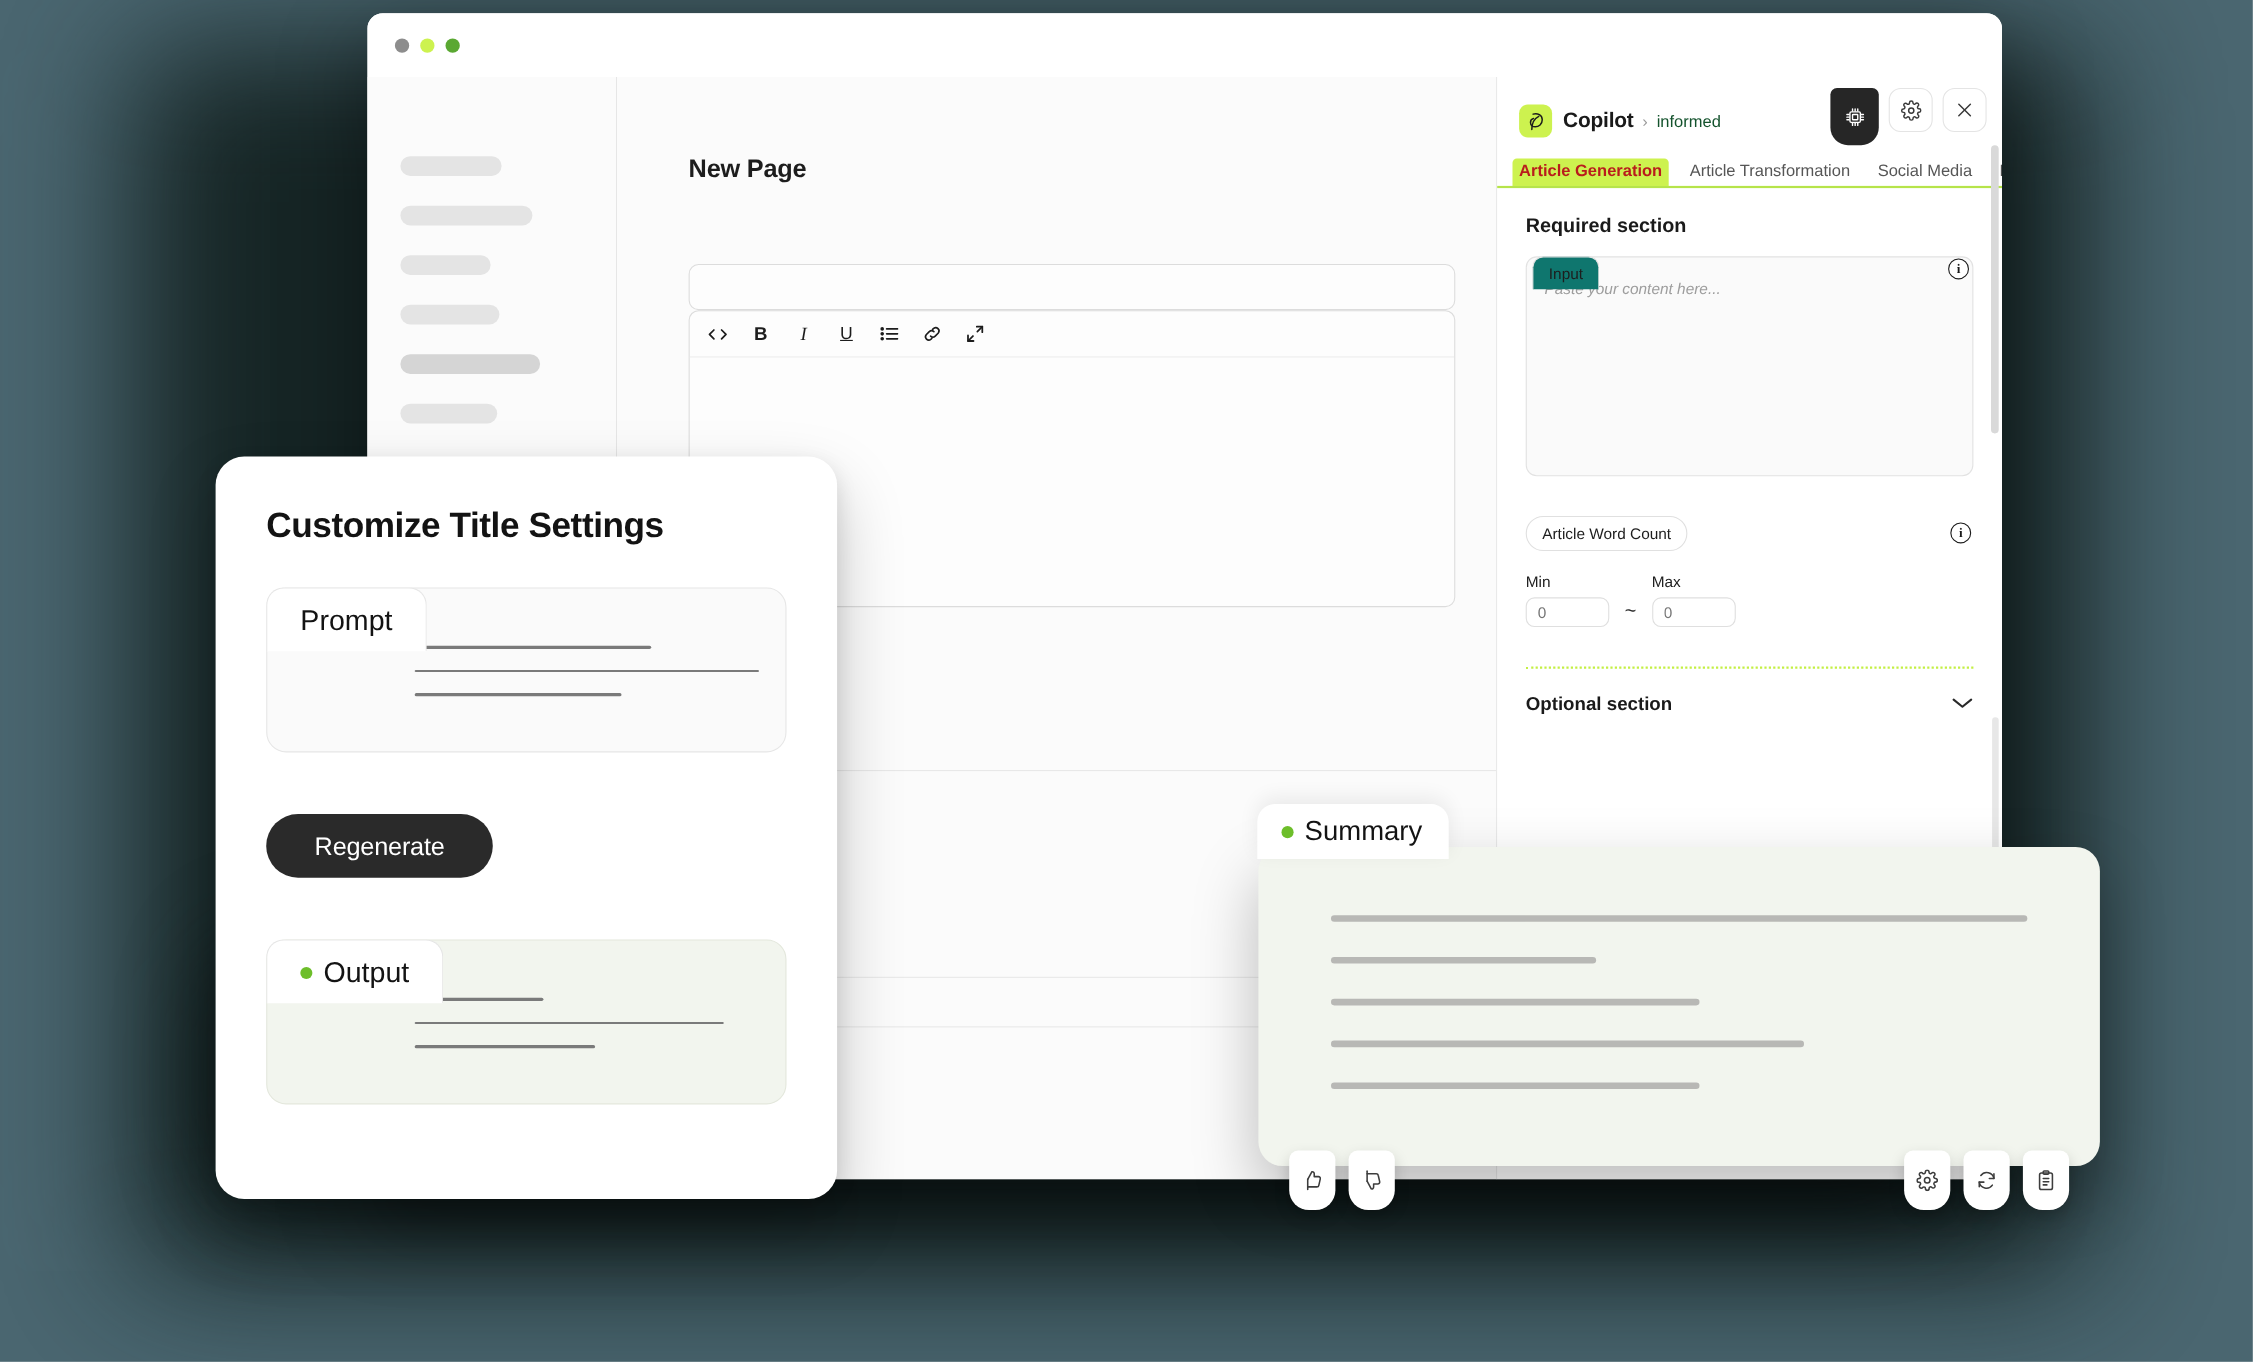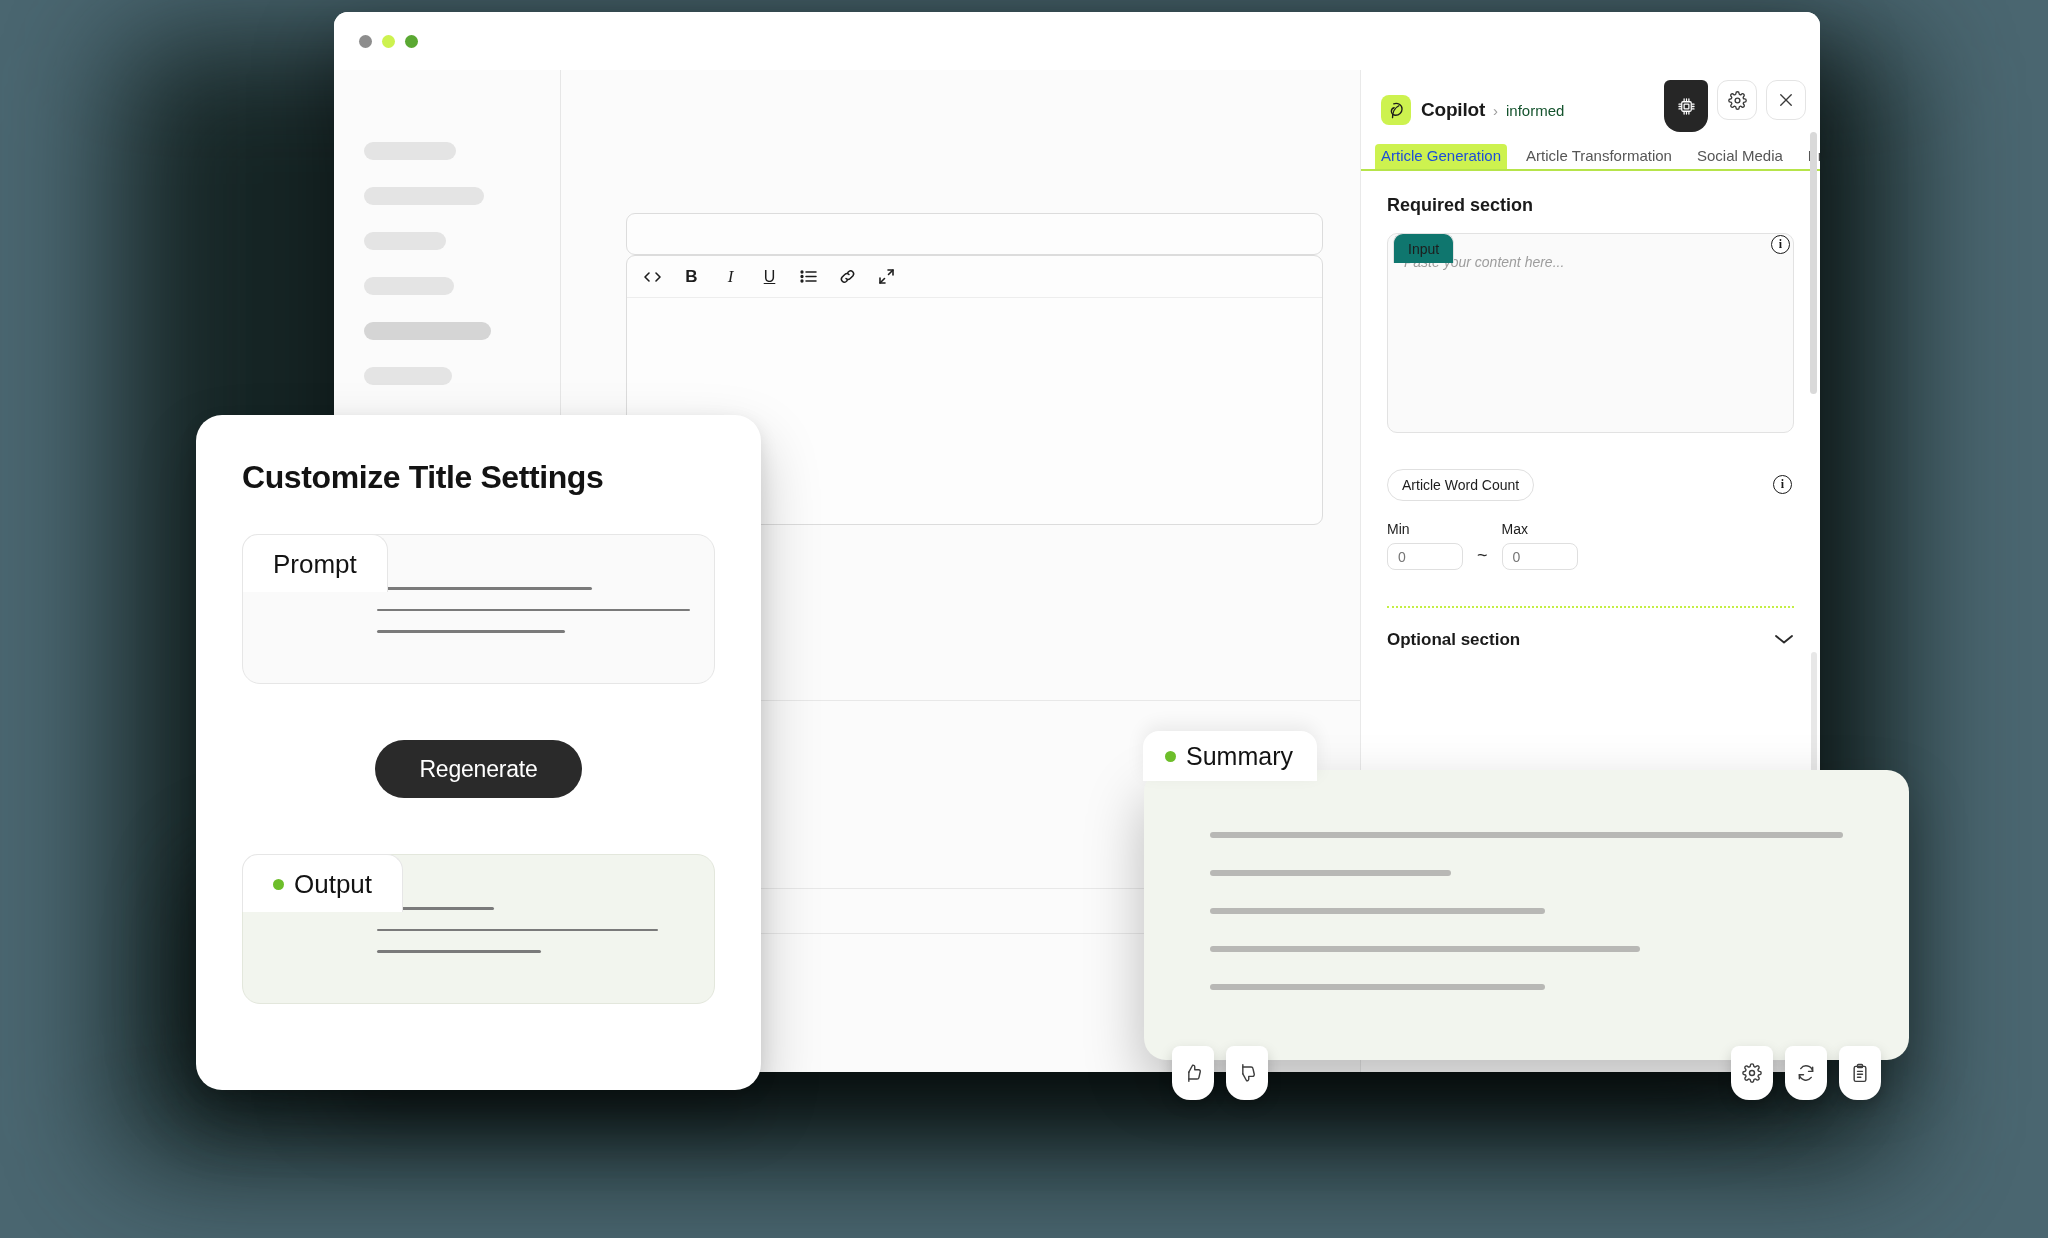--- a/index.html
+++ b/index.html
@@ -252,22 +252,22 @@
   }
   .cp-tab {
     font-size: 15px;
     color: #565656;
     padding: 3px 6px 5px 6px;
     border-radius: 4px 4px 0 0;
     cursor: pointer;
   }
   .cp-tab.active {
     background: #cdf24f;
-    color: #1d4ed8;
-    font-weight: 400;
+    color: #b91c1c;
+    font-weight: 700;
   }
 
   .cp-scroll {
     padding: 24px 26px 0 26px;
     position: relative;
     height: calc(100% - 122px);
   }
   .cp-section-title {
     font-size: 18px;
     font-weight: 700;
@@ -468,21 +468,21 @@
     background: #fafafa;
     padding: 52px 40px 40px 40px;
     min-height: 150px;
   }
   .big-area.output {
     background: #f2f5ee;
     border-color: #e3e7dc;
   }
   .line { height: 2.5px; background: #7a7a7a; border-radius: 2px; margin-bottom: 19px; }
 
-  .regen-wrap { display: flex; justify-content: center; margin-top: 56px; }
+  .regen-wrap { display: flex; justify-content: flex-start; margin-top: 56px; }
   .regen-btn {
     background: #2a2a2a;
     color: #ffffff;
     border: none;
     border-radius: 30px;
     padding: 0 44px;
     height: 58px;
     font-size: 23px;
     font-family: "Liberation Sans", sans-serif;
     cursor: pointer;
@@ -576,20 +576,21 @@
       <div class="skel-row">
           <div class="skel-bar" style="width:127px;background:#d5d5d5"></div>
         </div>
       <div class="skel-row">
           <div class="skel-bar" style="width:88px"></div>
         </div>
     </div>
 
     <div class="editor-col">
       <div class="editor-inner">
+        <div class="page-title">New Page</div>
 
         <div class="field-label">Title</div>
         <input class="title-input" placeholder="" style="">
 
         <div class="body-editor">
           <div class="body-toolbar">
             <span class="tb-btn">
               <svg width="19" height="14" viewBox="0 0 19 14" fill="none" stroke="#1d1d1d" stroke-width="1.6" stroke-linecap="round" stroke-linejoin="round">
                   <polyline points="6,3 2,7 6,11"></polyline>
                   <polyline points="13,3 17,7 13,11"></polyline>

